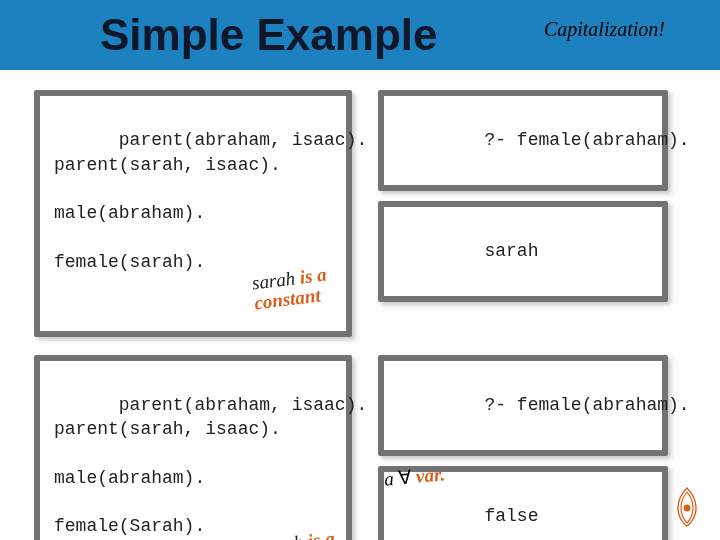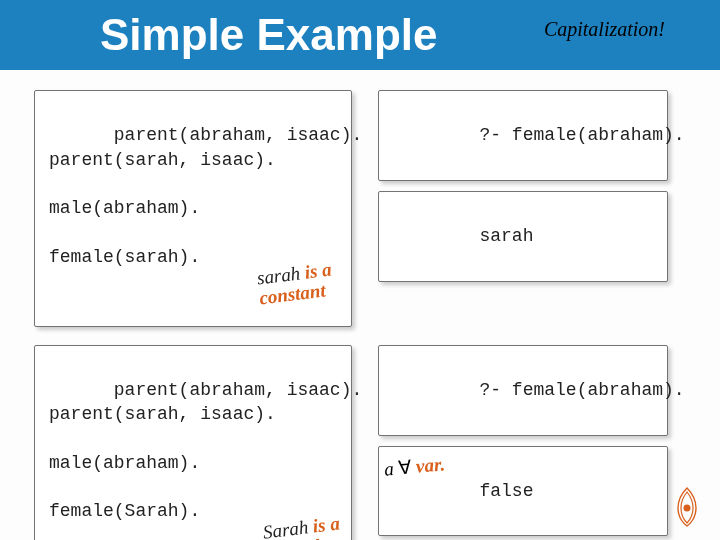--- a/index.html
+++ b/index.html
@@ -17,21 +17,21 @@
     background: #1d81bf;
     display: flex;
     align-items: center;
     padding-left: 100px;
     position: relative;
   }
   .title {
     font-family: 'Comic Sans MS', 'Chalkboard SE', cursive, sans-serif;
     font-size: 44px;
     font-weight: 700;
-    color: #ffffff;
+    color: #0f172a;
     letter-spacing: 0px;
   }
   .title-annot {
     position: absolute;
     right: 55px;
     top: 18px;
     font-family: 'Comic Sans MS', cursive;
     font-size: 20px;
     font-style: italic;
     color: #000;
@@ -45,21 +45,21 @@
     padding: 20px 34px 0 34px;
   }
   .row {
     display: flex;
     gap: 26px;
     margin-bottom: 18px;
     align-items: flex-start;
   }
   .codebox {
     background: #ffffff;
-    border: 1px solid #737373;
+    border: 6px solid #737373;
     border-radius: 2px;
     box-shadow: 3px 3px 4px rgba(0,0,0,0.2);
     font-family: Consolas, 'Courier New', monospace;
     font-size: 18px;
     line-height: 1.35;
     color: #222;
     padding: 8px 14px;
     position: relative;
     white-space: pre;
   }

